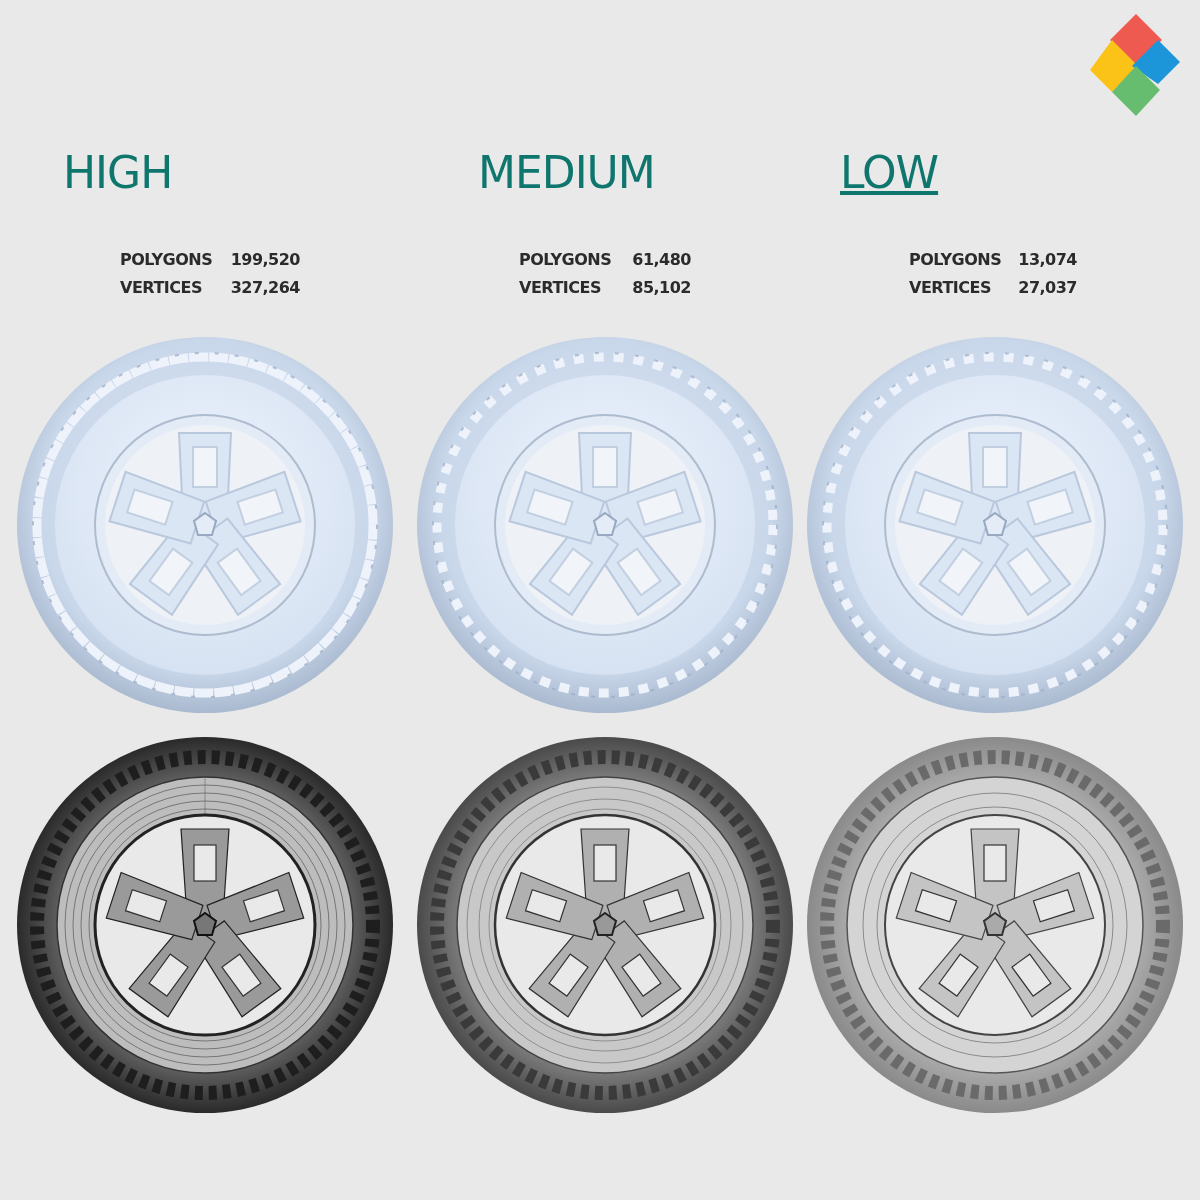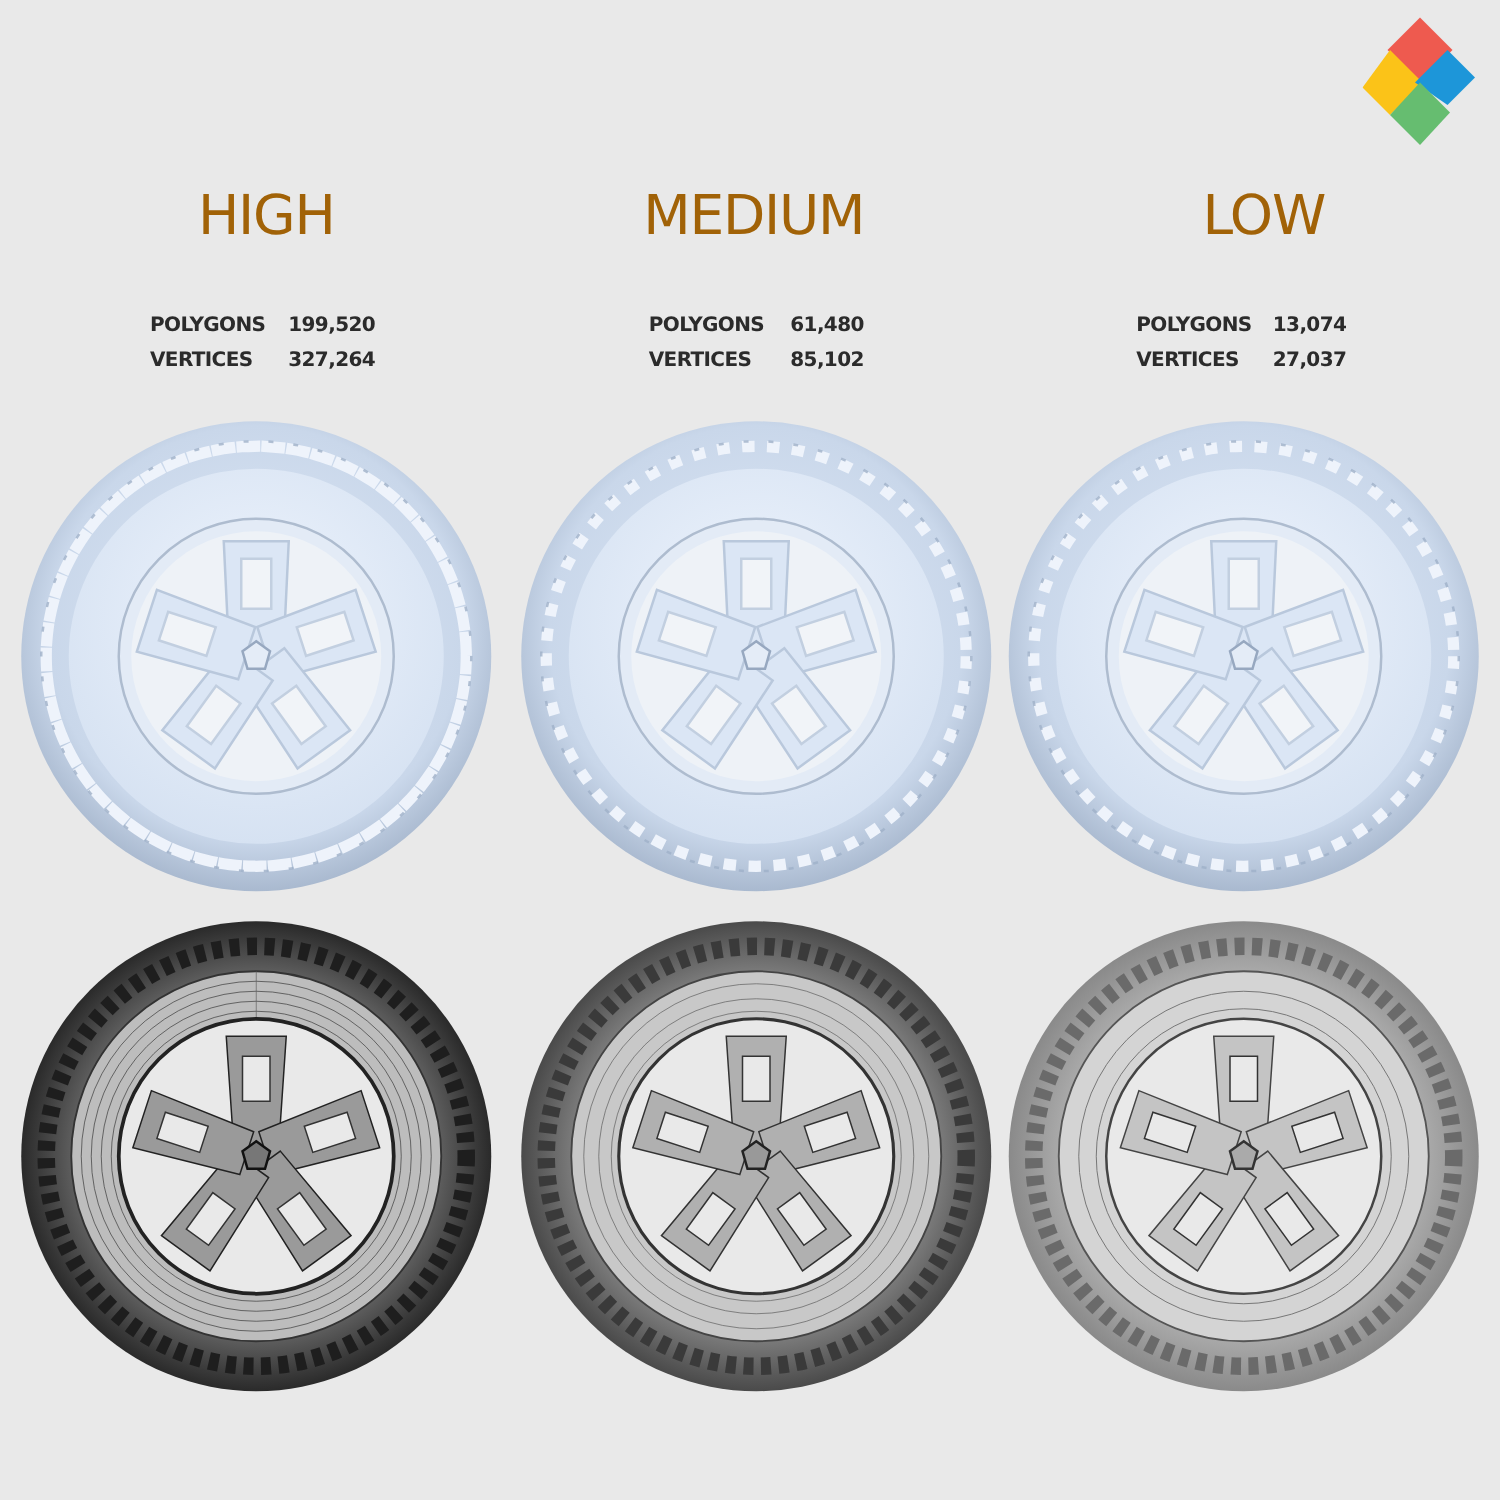--- a/index.html
+++ b/index.html
@@ -2,23 +2,23 @@
 <html><head>
 <meta charset="utf-8">
 <style>
   html, body { margin:0; padding:0; }
   body {
     width:1200px; height:1200px; background:#e9e9e9; position:relative; overflow:hidden;
     font-family:"DejaVu Sans", sans-serif;
   }
   .logo { position:absolute; left:1090px; top:12px; width:92px; height:108px; }
   .col-title {
-    position:absolute; top:148px; width:300px; text-align:center;
+    position:absolute; top:148px; width:300px; 
     font-family:"DejaVu Sans", sans-serif; font-weight:normal; font-size:44px;
-    color:#a16207; letter-spacing:-1px; line-height:50px;
+    color:#0f766e; letter-spacing:-1px; line-height:50px;
   }
   .stats {
     position:absolute; top:246px; width:200px;
     font-family:"DejaVu Sans", sans-serif; font-size:16px; color:#2b2b2b; letter-spacing:-0.5px;
   }
   .stat-row { display:flex; justify-content:space-between; height:28px; line-height:28px;font-weight:bold; }
   .stat-row .v { text-align:center; }
   .wheel { position:absolute; width:380px; height:380px; }
   .wheel svg { width:100%; height:100%; display:block; }
 </style>
@@ -28,22 +28,22 @@
 <div class="logo">
   <svg viewBox="0 0 92 108">
     <polygon points="46,2 72,28 46,54 20,28" fill="#ee5a4f"></polygon>
     <polygon points="20,28 46,54 20,80 -2,58" fill="#fbc318" transform="translate(2,0)"></polygon>
     <polygon points="72,28 94,50 72,72 46,54" fill="#1d96d9" transform="translate(-4,0)"></polygon>
     <polygon points="46,54 70,78 46,104 22,80" fill="#66bd70"></polygon>
   </svg>
 </div>
 
 <div class="col-title" style="left:63px;">HIGH</div>
-<div class="col-title" style="left:453px;">MEDIUM</div>
-<div class="col-title" style="left:861px;">LOW</div>
+<div class="col-title" style="left:478px;">MEDIUM</div>
+<div class="col-title" style="left:840px;text-decoration:underline;">LOW</div>
 
 <div class="stats" style="left:120px; width:180px;">
   <div class="stat-row">
     <span>POLYGONS</span>
     <span class="v">199,520</span>
   </div>
   <div class="stat-row">
     <span>VERTICES</span>
     <span class="v">327,264</span>
   </div>

